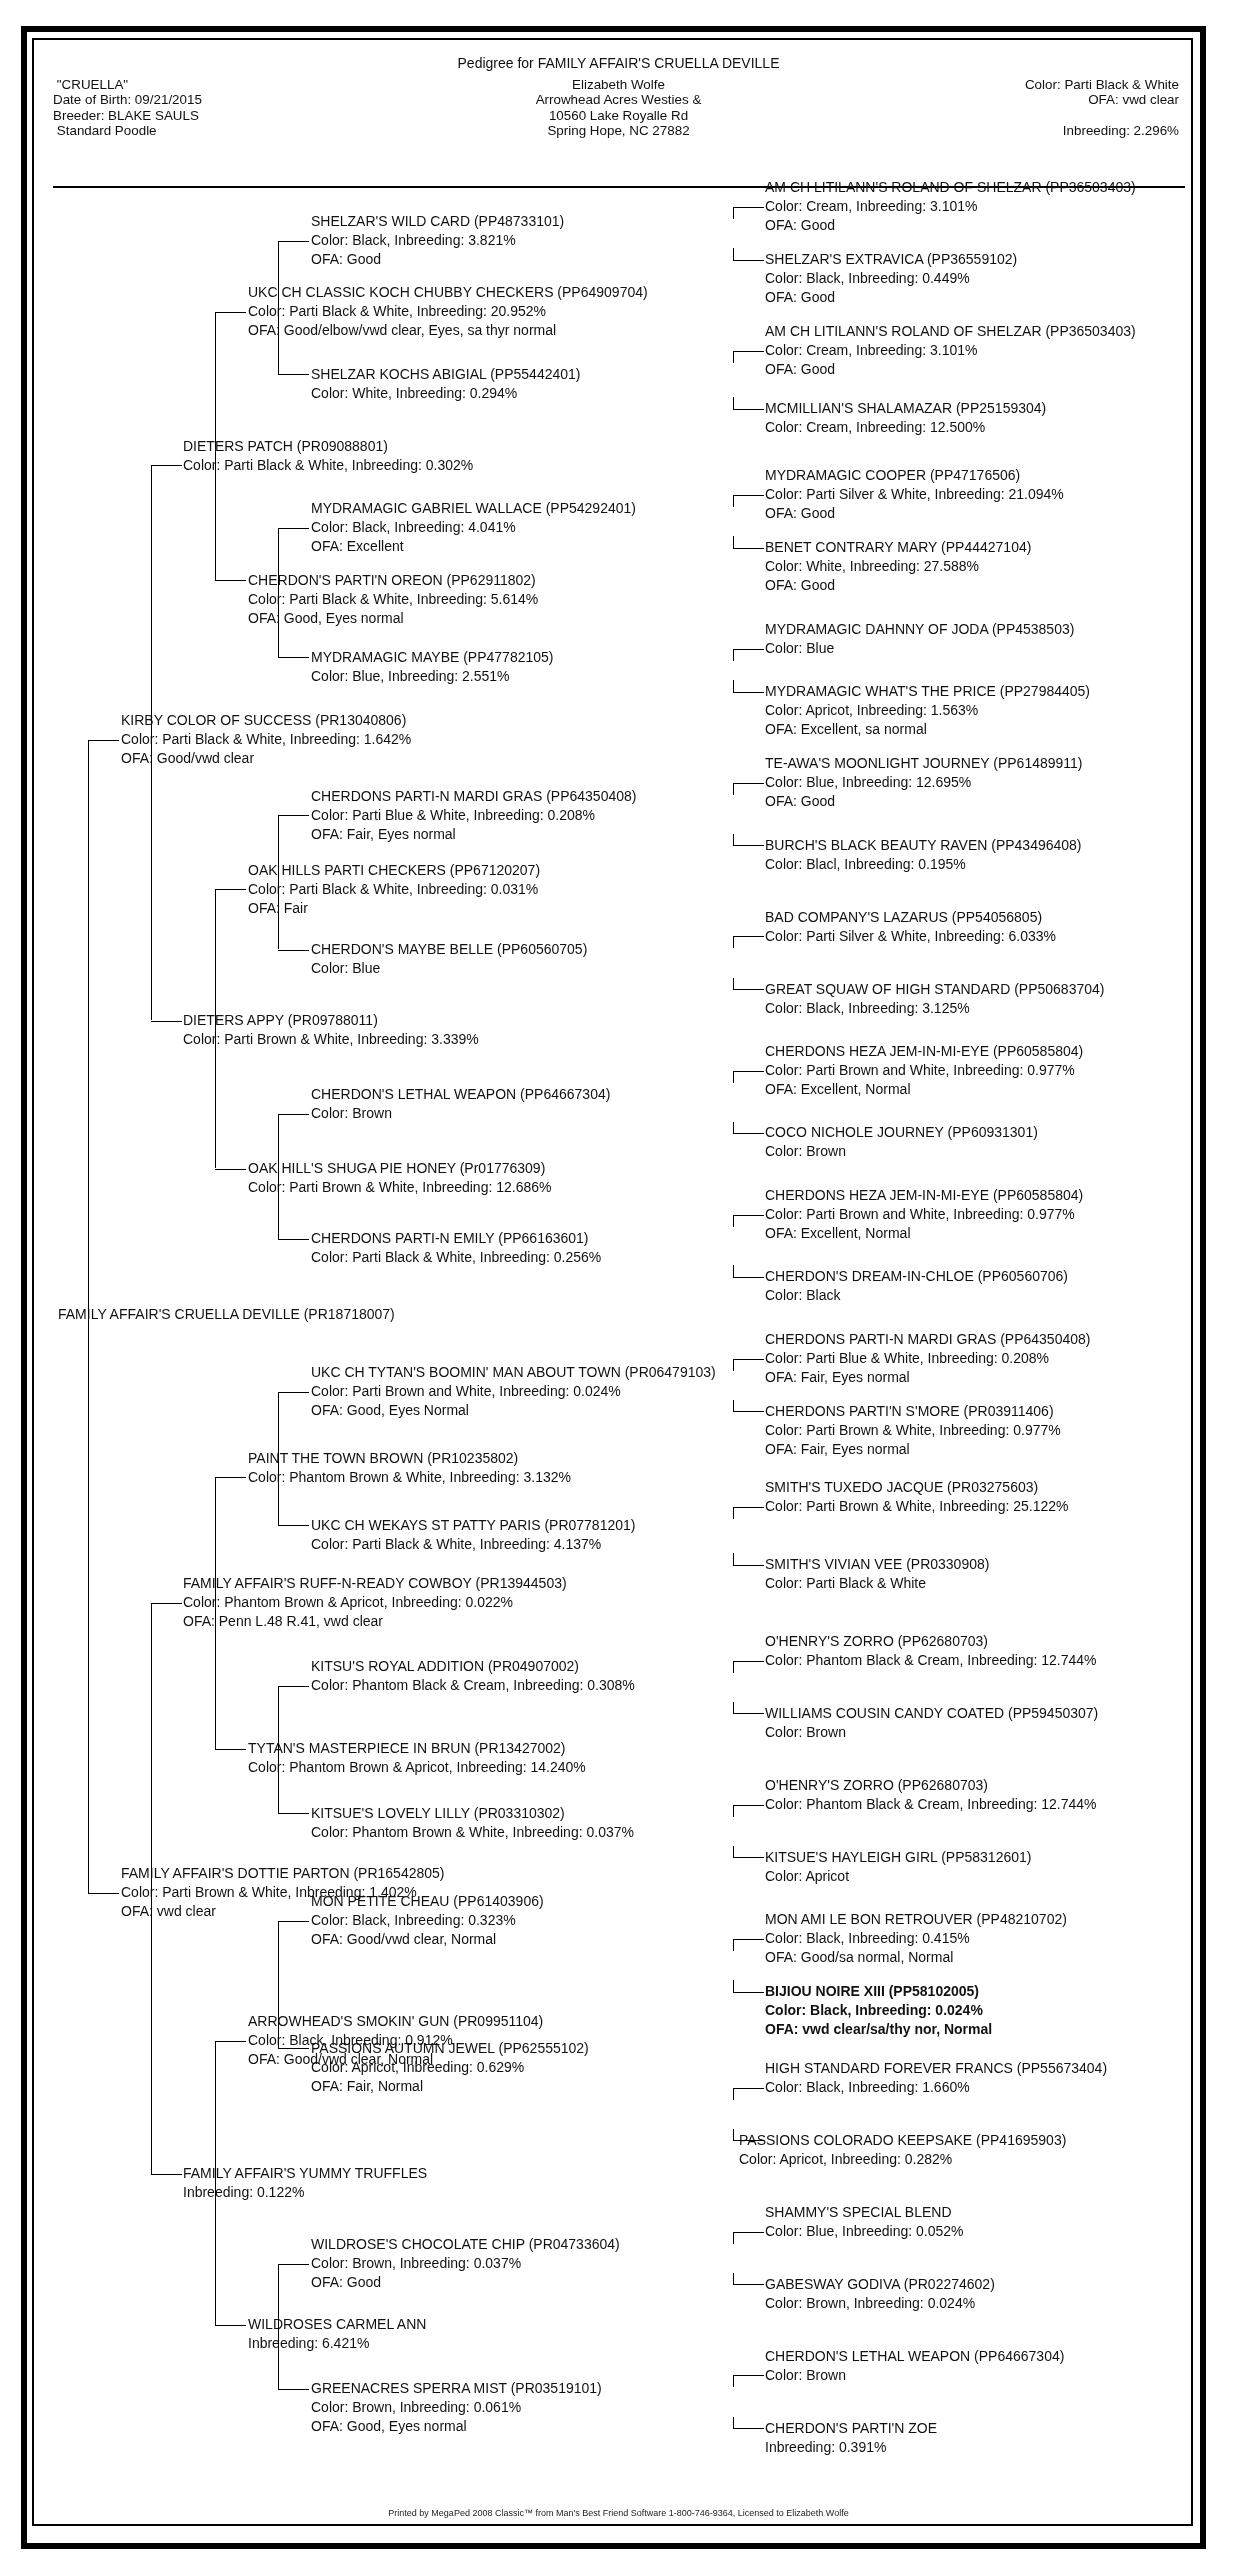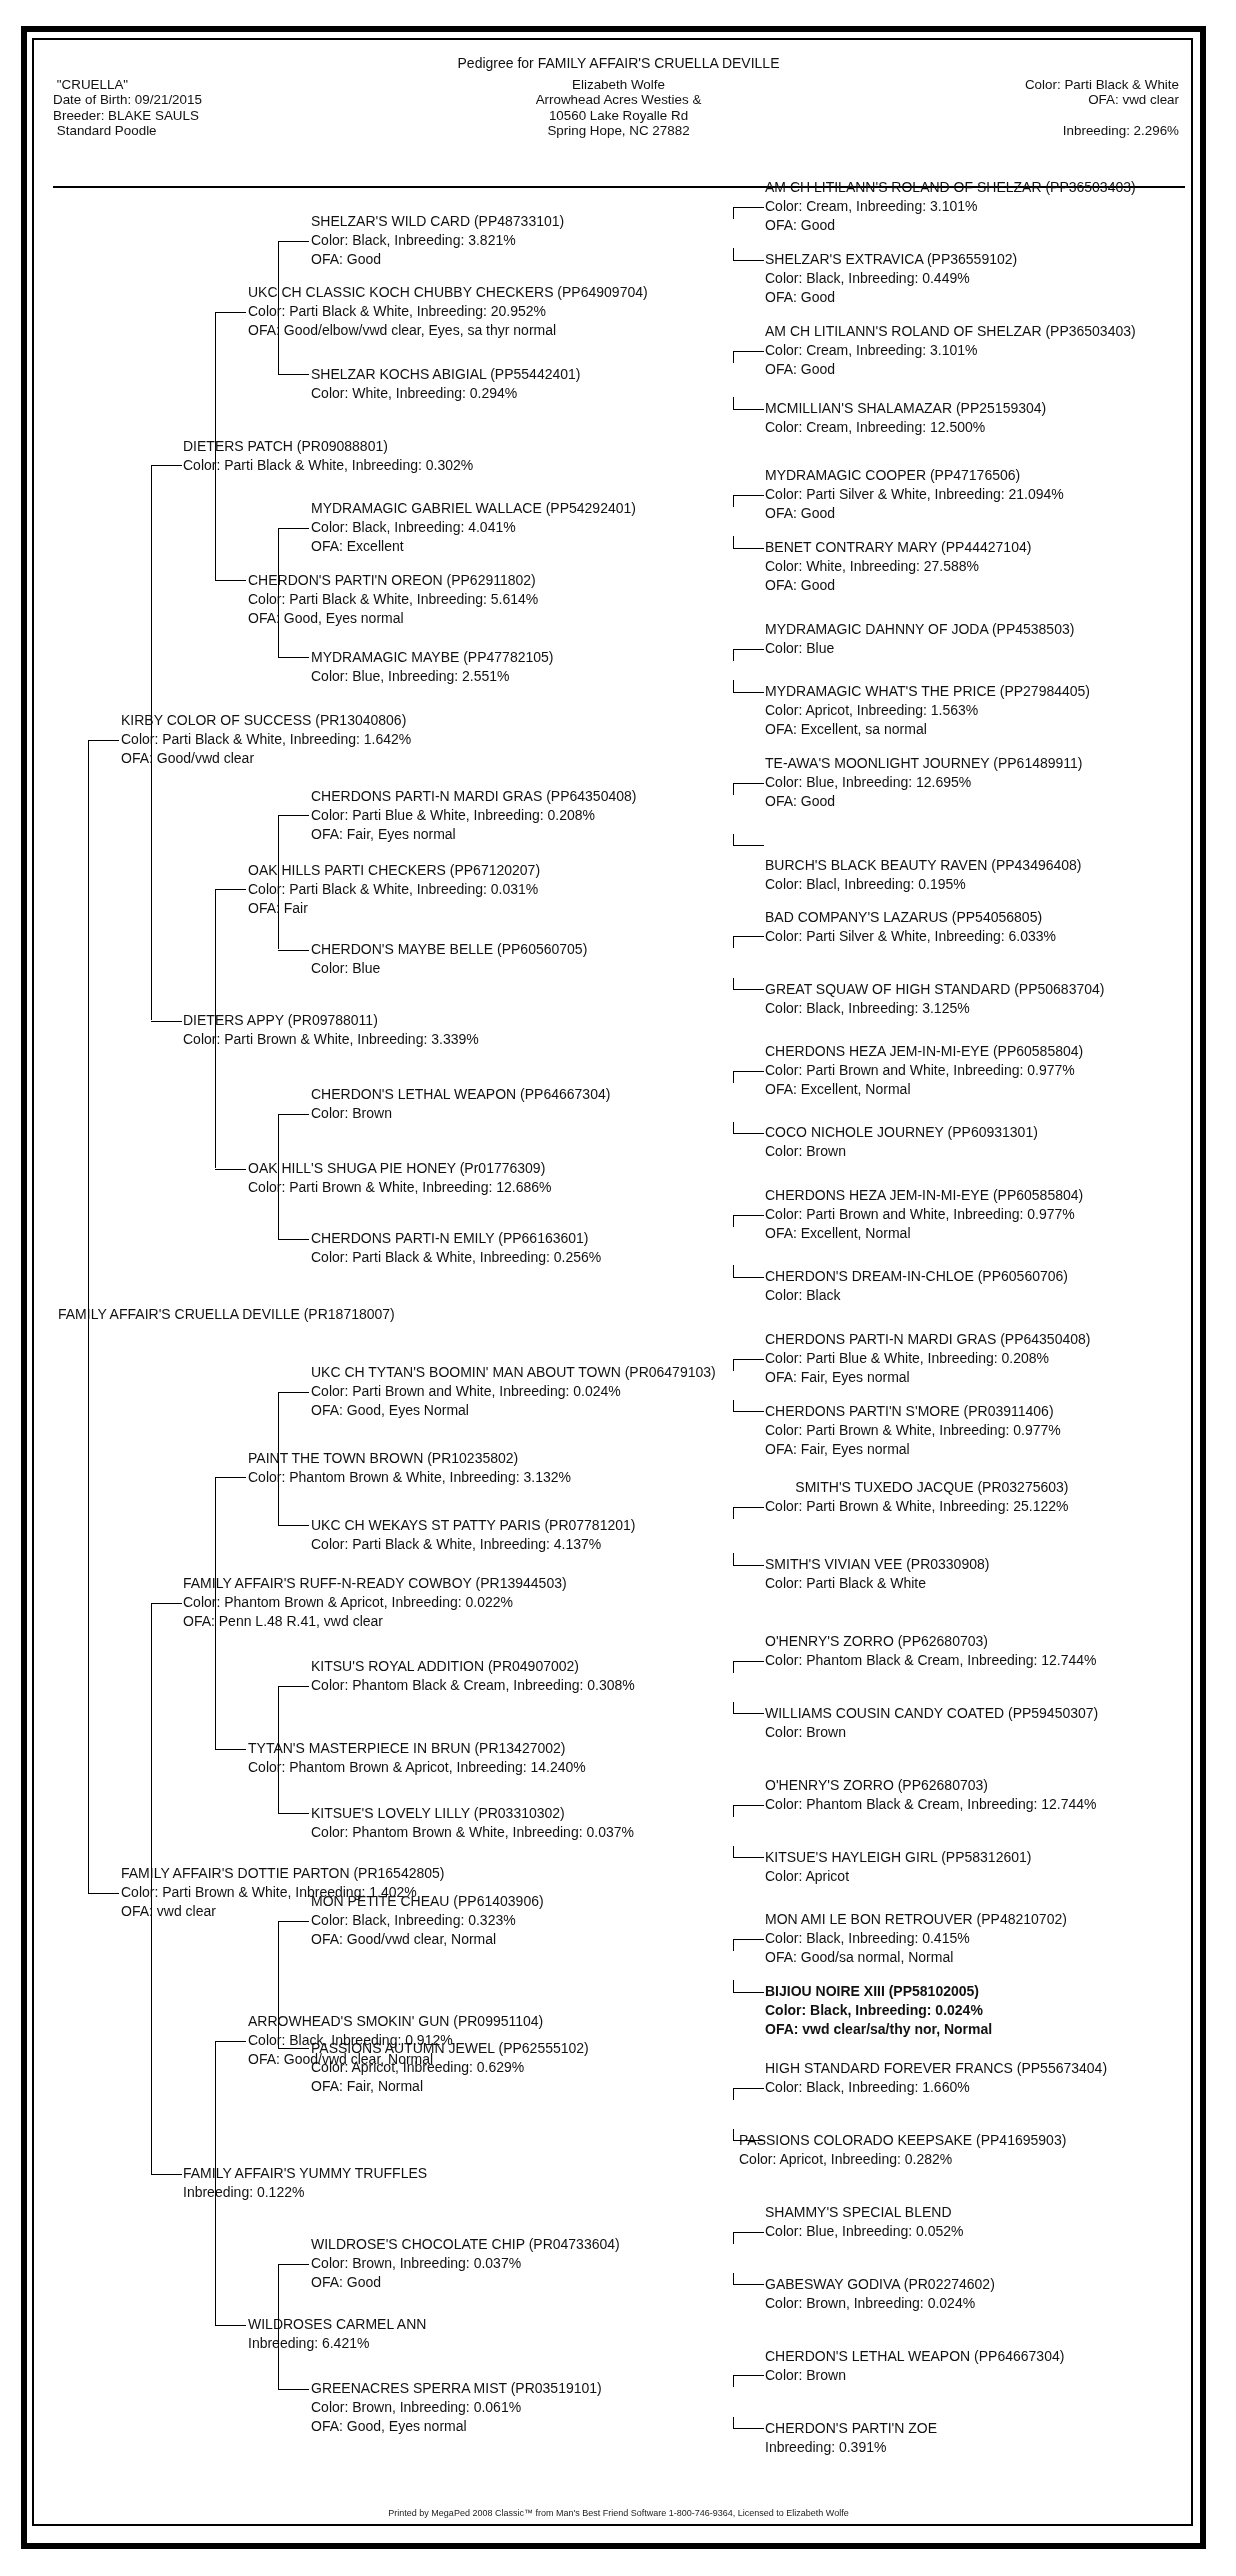--- a/index.html
+++ b/index.html
@@ -228,21 +228,21 @@
     <div class="dog" style="left: 765px; top: 682px;">
       <div>MYDRAMAGIC WHAT'S THE PRICE (PP27984405)</div>
       <div>Color: Apricot, Inbreeding:   1.563%</div>
       <div>OFA: Excellent,  sa normal</div>
     </div>
     <div class="dog" style="left: 765px; top: 754px;">
       <div>TE-AWA'S MOONLIGHT JOURNEY (PP61489911)</div>
       <div>Color: Blue, Inbreeding:  12.695%</div>
       <div>OFA: Good</div>
     </div>
-    <div class="dog" style="left: 765px; top: 836px; margin-top: 20px;">
+    <div class="dog" style="left: 765px; top: 836px;">
       <div>BURCH'S BLACK BEAUTY RAVEN (PP43496408)</div>
       <div>Color: Blacl, Inbreeding:   0.195%</div>
     </div>
     <div class="dog" style="left: 765px; top: 908px;">
       <div>BAD COMPANY'S LAZARUS (PP54056805)</div>
       <div>Color: Parti Silver &amp; White, Inbreeding:   6.033%</div>
     </div>
     <div class="dog" style="left: 765px; top: 980px;">
       <div>GREAT SQUAW OF HIGH STANDARD (PP50683704)</div>
       <div>Color: Black, Inbreeding:   3.125%</div>
@@ -268,21 +268,21 @@
     <div class="dog" style="left: 765px; top: 1330px;">
       <div>CHERDONS PARTI-N MARDI GRAS (PP64350408)</div>
       <div>Color: Parti Blue &amp; White, Inbreeding:   0.208%</div>
       <div>OFA: Fair,  Eyes normal</div>
     </div>
     <div class="dog" style="left: 765px; top: 1402px;">
       <div>CHERDONS PARTI'N S'MORE (PR03911406)</div>
       <div>Color: Parti Brown &amp; White, Inbreeding:   0.977%</div>
       <div>OFA: Fair,  Eyes normal</div>
     </div>
-    <div class="dog" style="left: 765px; top: 1478px; text-align: right;">
+    <div class="dog" style="left: 765px; top: 1478px;">
       <div>SMITH'S TUXEDO JACQUE (PR03275603)</div>
       <div>Color: Parti Brown &amp; White, Inbreeding:  25.122%</div>
     </div>
     <div class="dog" style="left: 765px; top: 1555px;">
       <div>SMITH'S VIVIAN VEE (PR0330908)</div>
       <div>Color: Parti Black &amp; White</div>
     </div>
     <div class="dog" style="left: 765px; top: 1632px;">
       <div>O'HENRY'S ZORRO (PP62680703)</div>
       <div>Color: Phantom Black &amp; Cream, Inbreeding:  12.744%</div>

